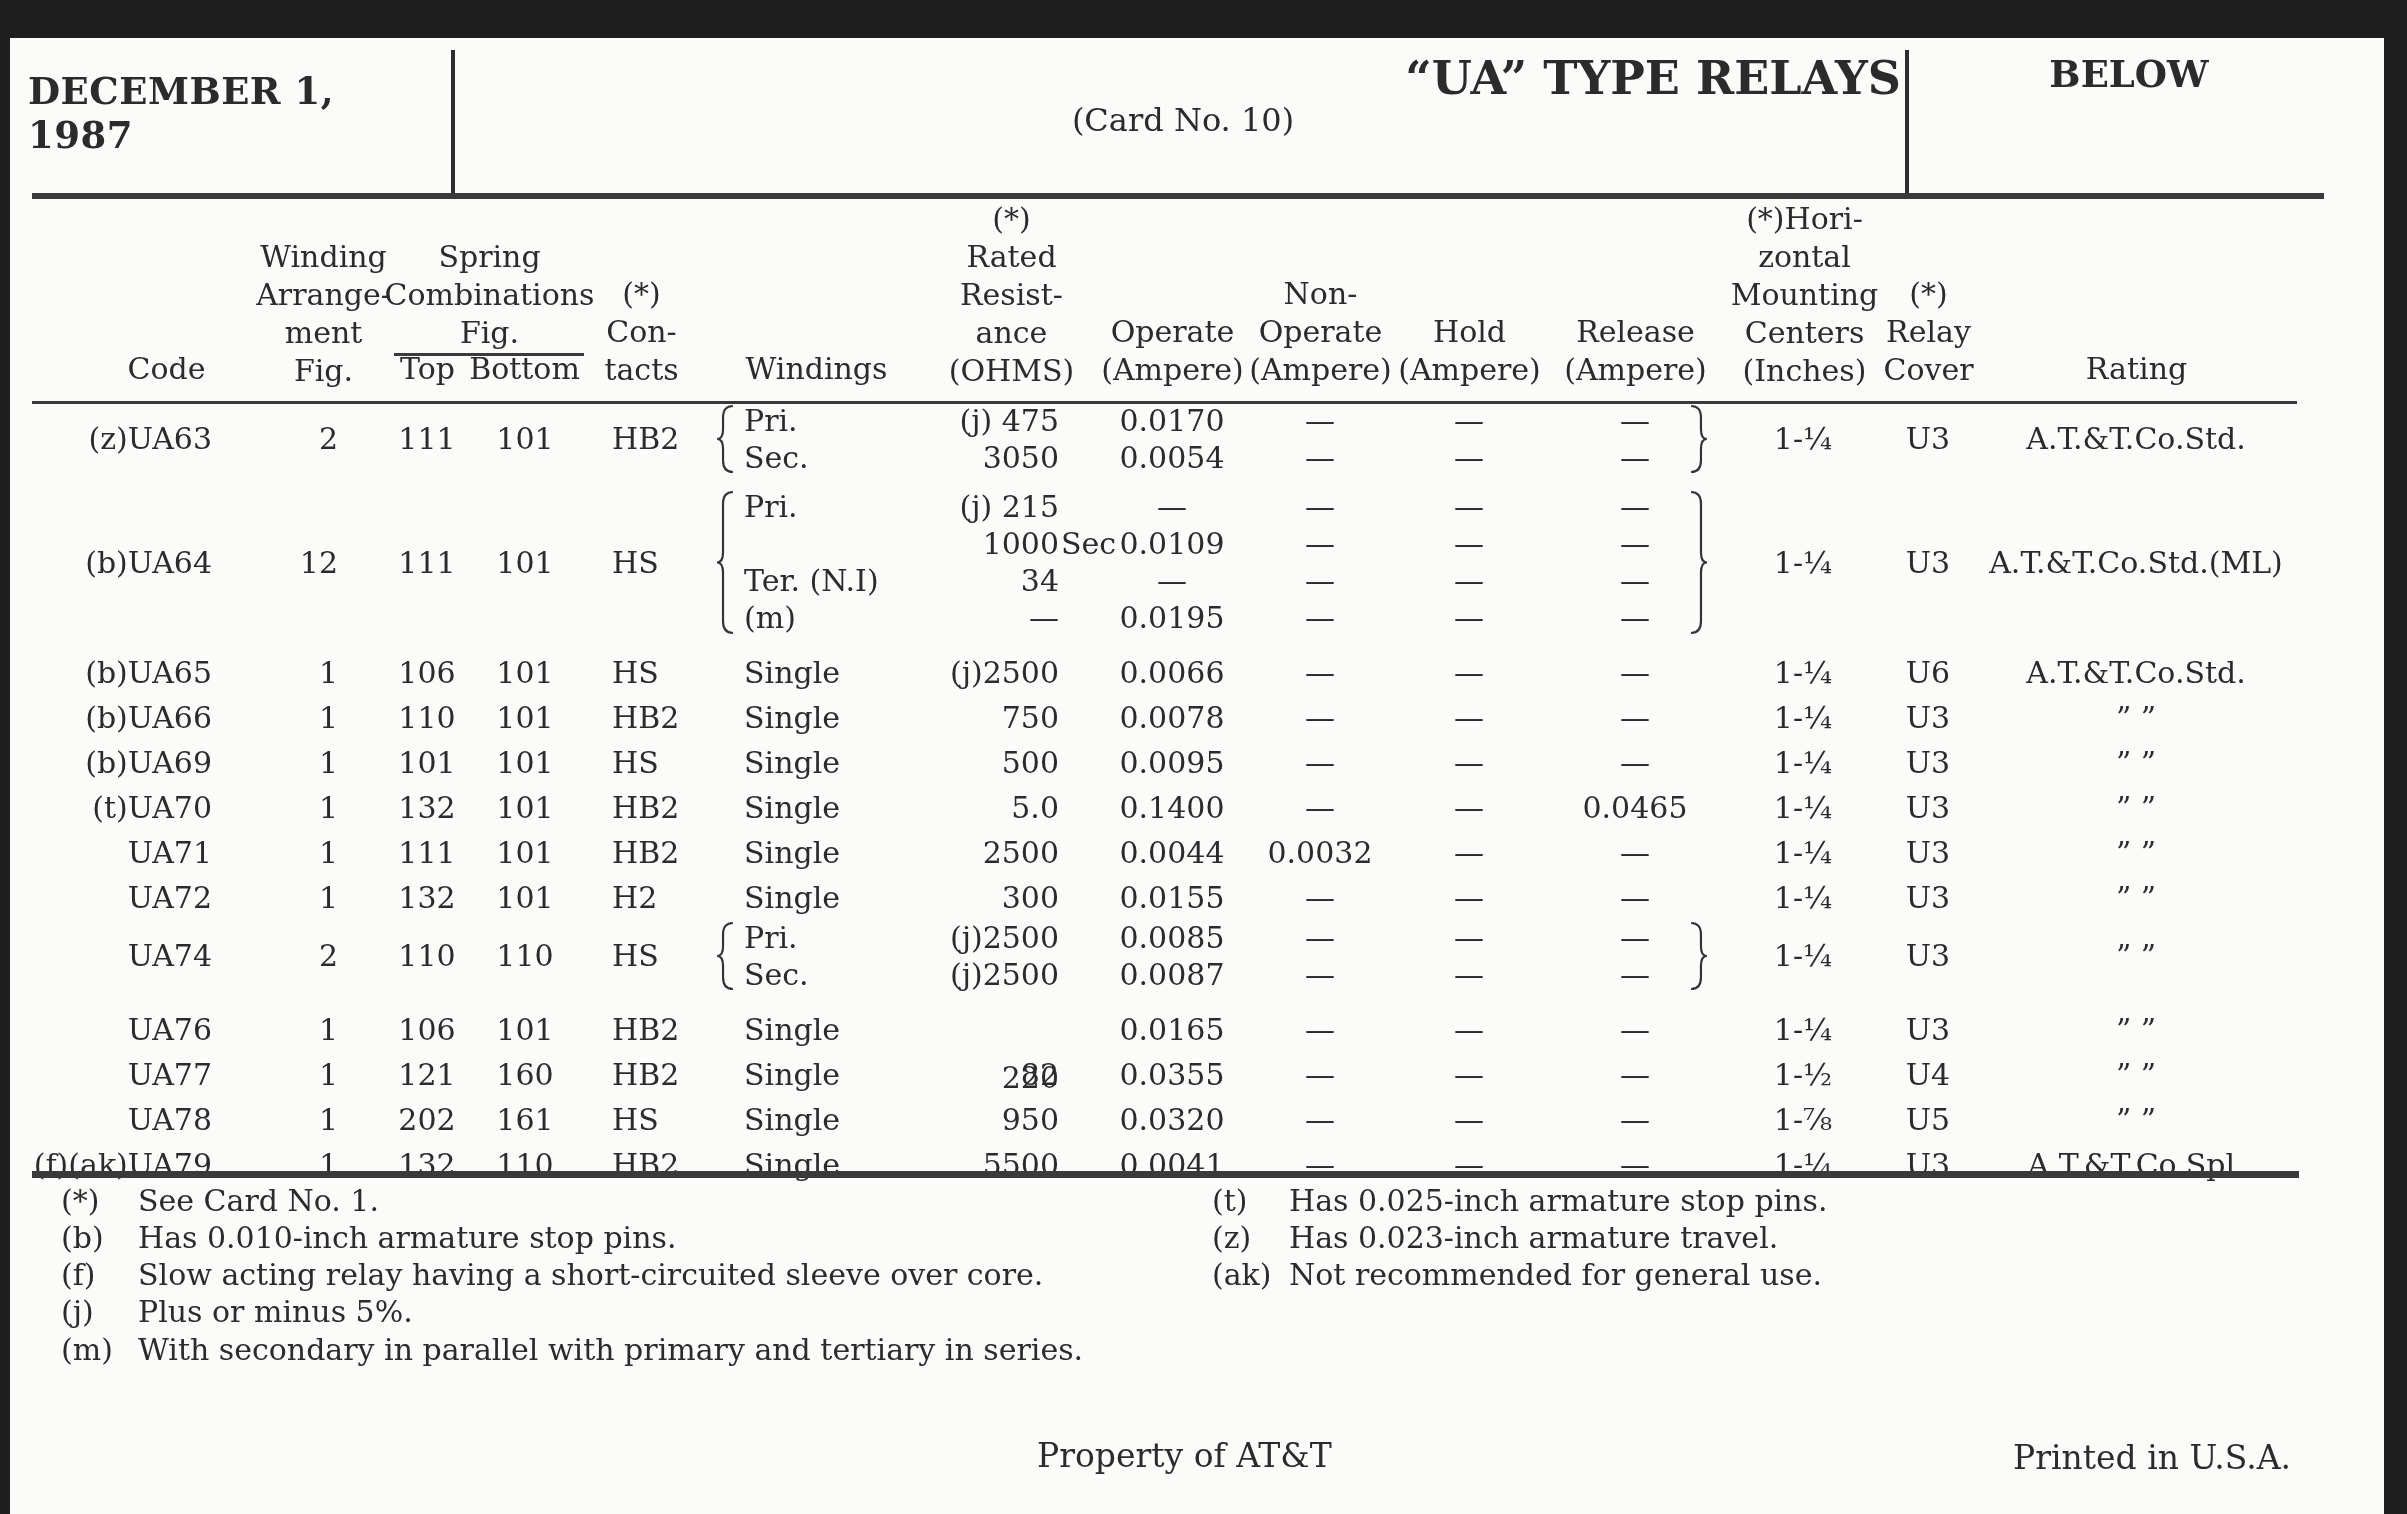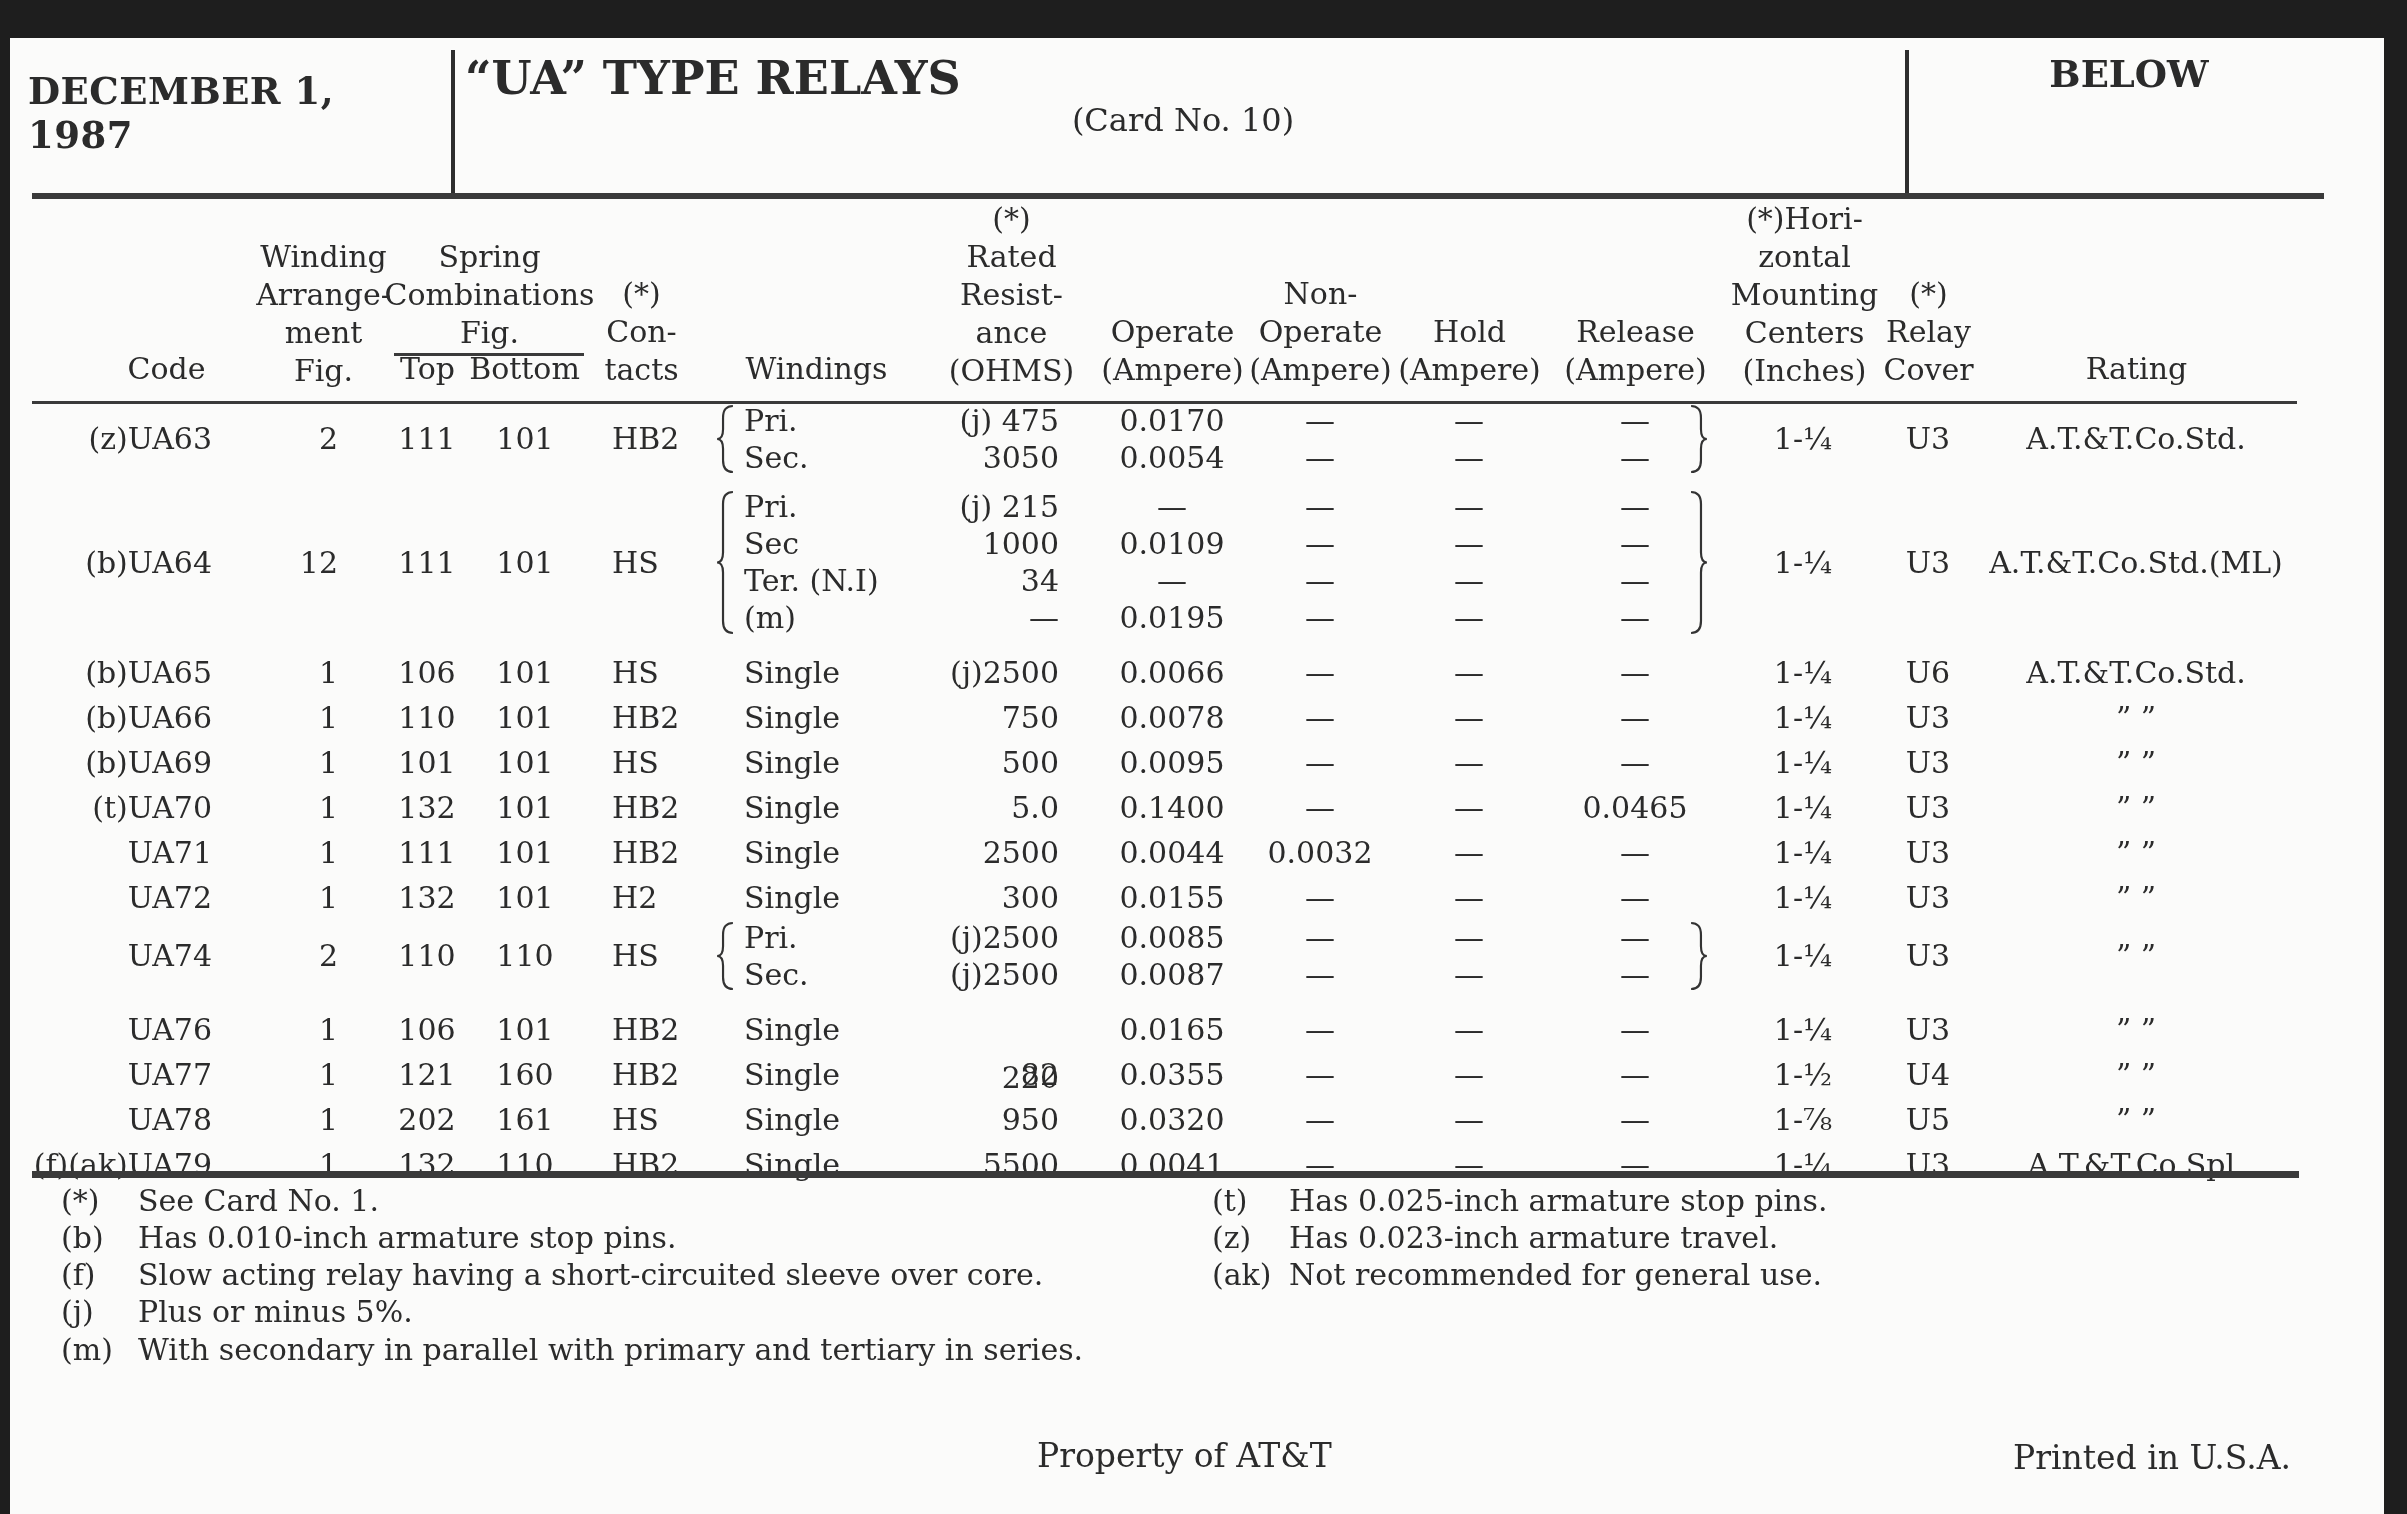--- a/index.html
+++ b/index.html
@@ -3,21 +3,21 @@
 <meta charset="utf-8">
 <style>
   html, body { margin:0; padding:0; }
   body { width:2408px; height:1515px; background:#1e1e1e; position:relative; overflow:hidden;
          font-family:"DejaVu Serif","Liberation Serif",serif; color:#2b2b2b; }
   .card { position:absolute; left:10px; top:38px; width:2374px; height:1477px; background:#fbfbfa; }
   .abs { position:absolute; }
   .vline { position:absolute; background:#2e2e2e; width:4px; }
   .hline { position:absolute; background:#3a3a3a; }
   .hdr-date { left:28px; top:69px; width:416px; font-weight:bold; font-size:37px; letter-spacing:0.5px; }
-  .hdr-title { left:465px; top:51px; width:1436px; text-align:left; font-weight:bold; font-size:46px; }
+  .hdr-title { left:465px; top:51px; width:1436px; text-align:right; font-weight:bold; font-size:46px; }
   .hdr-sub { left:465px; top:101px; width:1436px; text-align:center; font-size:32px; }
   .hdr-right { left:1921px; top:55px; width:416px; text-align:center; font-weight:bold; font-size:37px; line-height:38px; }
   .th { position:absolute; font-size:30px; line-height:38px; text-align:center; white-space:nowrap; }
   .cell { position:absolute; font-size:30px; line-height:37px; white-space:nowrap; }
   .r { text-align:right; } .c { text-align:center; } .l { text-align:left; }
   .brace { position:absolute; font-family:"DejaVu Serif",serif; font-weight:100; color:#333; }
   .fn { position:absolute; font-size:30px; line-height:37px; white-space:nowrap; }
   .fn .k { display:inline-block; width:77px; }
   .foot { position:absolute; font-weight:normal; font-size:33px; }
 </style>
@@ -139,21 +139,21 @@
       <div class="cell r" style="left: -18px; width: 356px; top: 544px;">12</div>
       <div class="cell c" style="left: 249px; width: 356px; top: 544px;">111</div>
       <div class="cell c" style="left: 347px; width: 356px; top: 544px;">101</div>
       <div class="cell l" style="left: 612px; width: 356px; top: 544px;">HS</div>
       <div class="cell l" style="left: 744px; width: 356px; top: 488px;">Pri.</div>
       <div class="cell r" style="left: 703px; width: 356px; top: 488px;">(j)  215</div>
       <div class="cell c" style="left: 994px; width: 356px; top: 488px;">—</div>
       <div class="cell c" style="left: 1142px; width: 356px; top: 488px;">—</div>
       <div class="cell c" style="left: 1291px; width: 356px; top: 488px;">—</div>
       <div class="cell c" style="left: 1457px; width: 356px; top: 488px;">—</div>
-      <div class="cell l" style="left: 744px; width: 356px; top: 525px;">Sec</div>
+      <div class="cell l" style="left: 760px; width: 356px; top: 525px; text-align: right;">Sec</div>
       <div class="cell r" style="left: 703px; width: 356px; top: 525px;">1000</div>
       <div class="cell c" style="left: 994px; width: 356px; top: 525px;">0.0109</div>
       <div class="cell c" style="left: 1142px; width: 356px; top: 525px;">—</div>
       <div class="cell c" style="left: 1291px; width: 356px; top: 525px;">—</div>
       <div class="cell c" style="left: 1457px; width: 356px; top: 525px;">—</div>
       <div class="cell l" style="left: 744px; width: 356px; top: 562px;">Ter. (N.I)</div>
       <div class="cell r" style="left: 703px; width: 356px; top: 562px;">34</div>
       <div class="cell c" style="left: 994px; width: 356px; top: 562px;">—</div>
       <div class="cell c" style="left: 1142px; width: 356px; top: 562px;">—</div>
       <div class="cell c" style="left: 1291px; width: 356px; top: 562px;">—</div>

